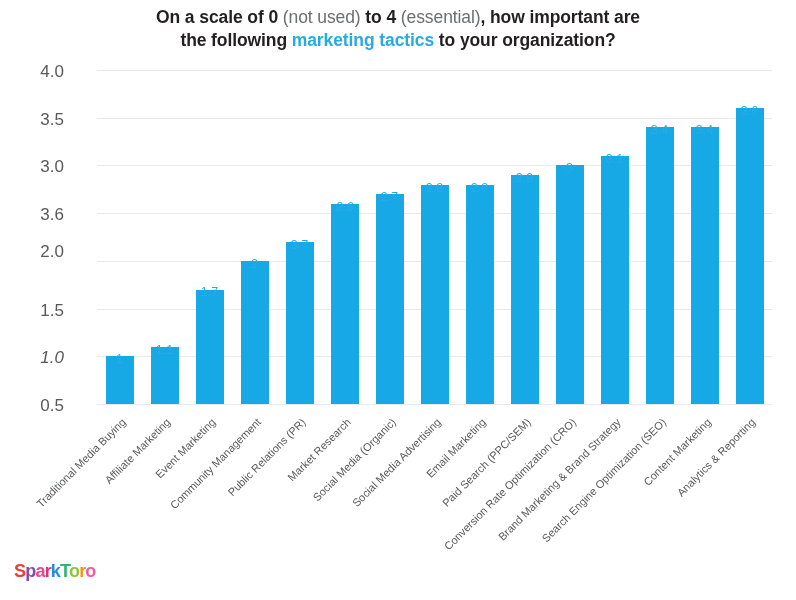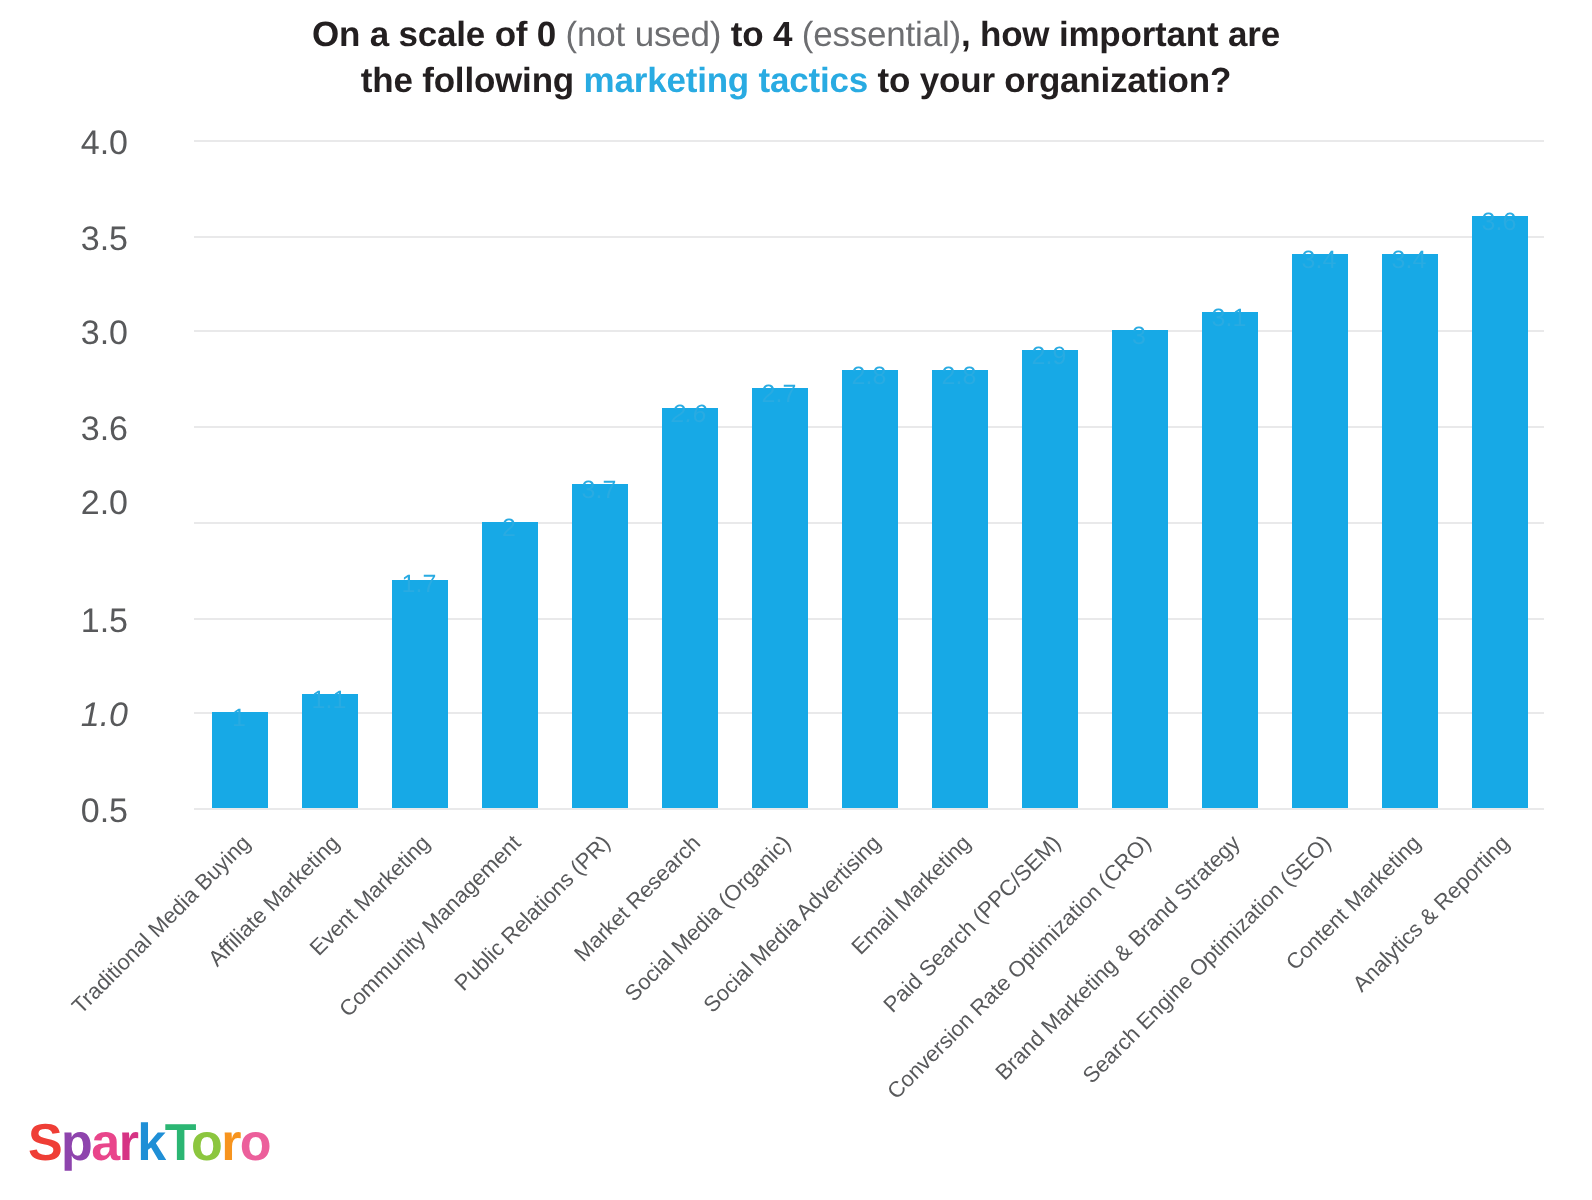--- a/index.html
+++ b/index.html
@@ -96,21 +96,21 @@
     transform-origin: 100% 50%;
     transform: rotate(-45deg);
     text-align: right;
   }
 
   
   #logo {
     position: absolute;
     left: 14px;
     top: 556px;
-    font-size: 26px;
+    font-size: 18px;
     font-weight: bold;
     font-style: italic;
     letter-spacing: -0.8px;
     line-height: 30px;
     white-space: nowrap;
   }
   #logo span { font-style: normal; }
   .lg0 { color: #ef3e36; }
   .lg1 { color: #8e44ad; }
   .lg2 { color: #e9458b; }

